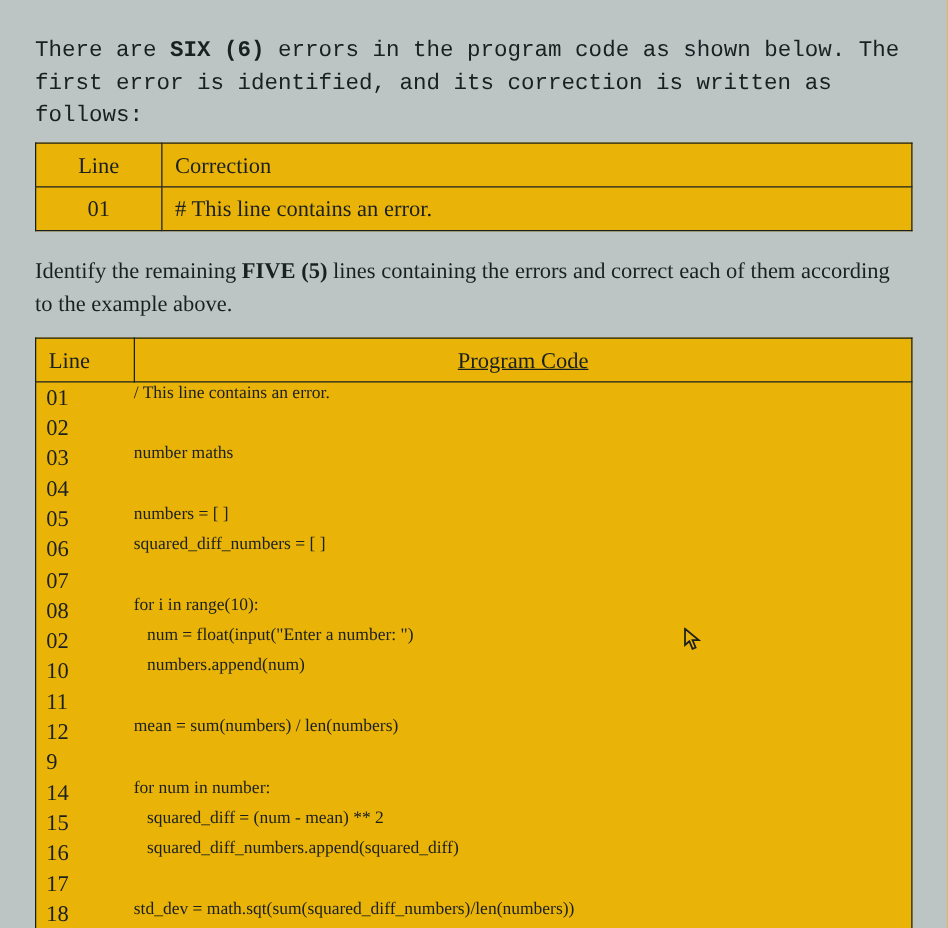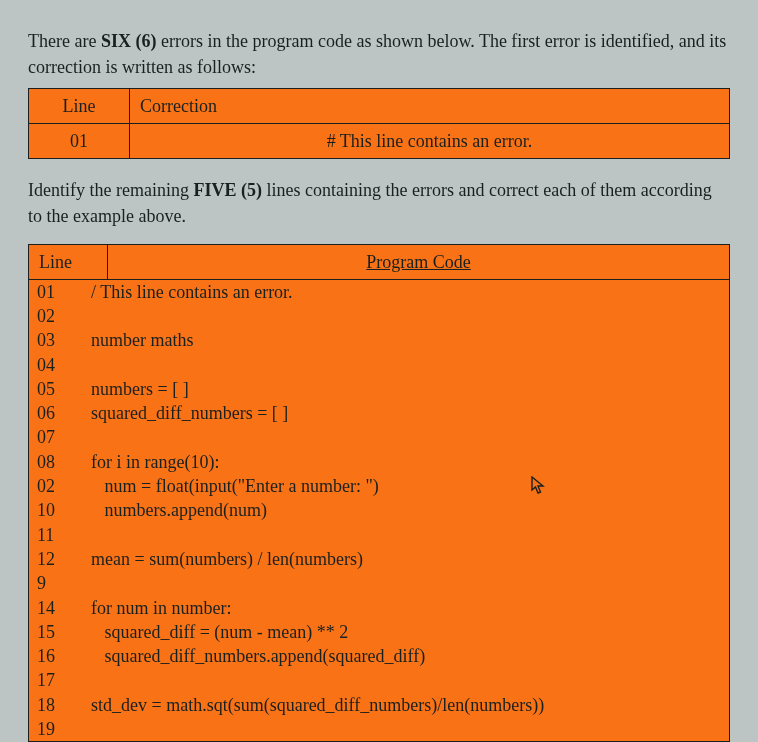--- a/index.html
+++ b/index.html
@@ -7,48 +7,49 @@
       padding: 28px 28px 12px 28px;
       font-family: Georgia, 'Times New Roman', serif;
       background: #bcc4c4;
       color: #1a2020;
       width: 758px;
       box-sizing: border-box;
       font-size: 18px;
       line-height: 1.45;
     }
     .intro {
+      font-family: Liberation Mono, monospace;
     }
     .intro b {
       font-weight: bold;
     }
     table {
       border-collapse: collapse;
       width: 100%;
       margin: 8px 0 18px 0;
-      background: #f97316;
+      background: #eab308;
     }
     td, th {
       border: 1.5px solid #1a2020;
       padding: 4px 10px;
       vertical-align: top;
       font-family: Georgia, 'Times New Roman', serif;
       font-size: 18px;
     }
     .correction-table .col-line {
       width: 80px;
       text-align: center;
     }
     .correction-table .col-corr {
     }
     .correction-table .row2 .col-line {
       text-align: center;
     }
     .correction-table .row2 .col-corr {
-      text-align: center;
+      text-align: left;
       margin-top: 13px;
     }
     .instr {
       margin: 8px 0 14px 0;
     }
     .code-table .hdr-line {
       width: 58px;
     }
     .code-table .hdr-code {
       text-align: center;
@@ -64,23 +65,24 @@
     }
     .ln {
       width: 46px;
       padding: 0 8px;
       font-family: Georgia, 'Times New Roman', serif;
       font-size: 18px;
     }
     .cl {
       flex: 1;
       font-family: Georgia, 'Times New Roman', serif;
-      font-size: 18px;
+      font-size: 14px;
       white-space: pre;
       position: relative;
+      margin-left: 16px;
     }
     .hdr-row td {
       border-bottom: 1.5px solid #1a2020;
       padding: 4px 10px;
     }
     .cursor {
       font-family: sans-serif;
       font-size: 18px;
       position: absolute;
       color: #1a2020;

